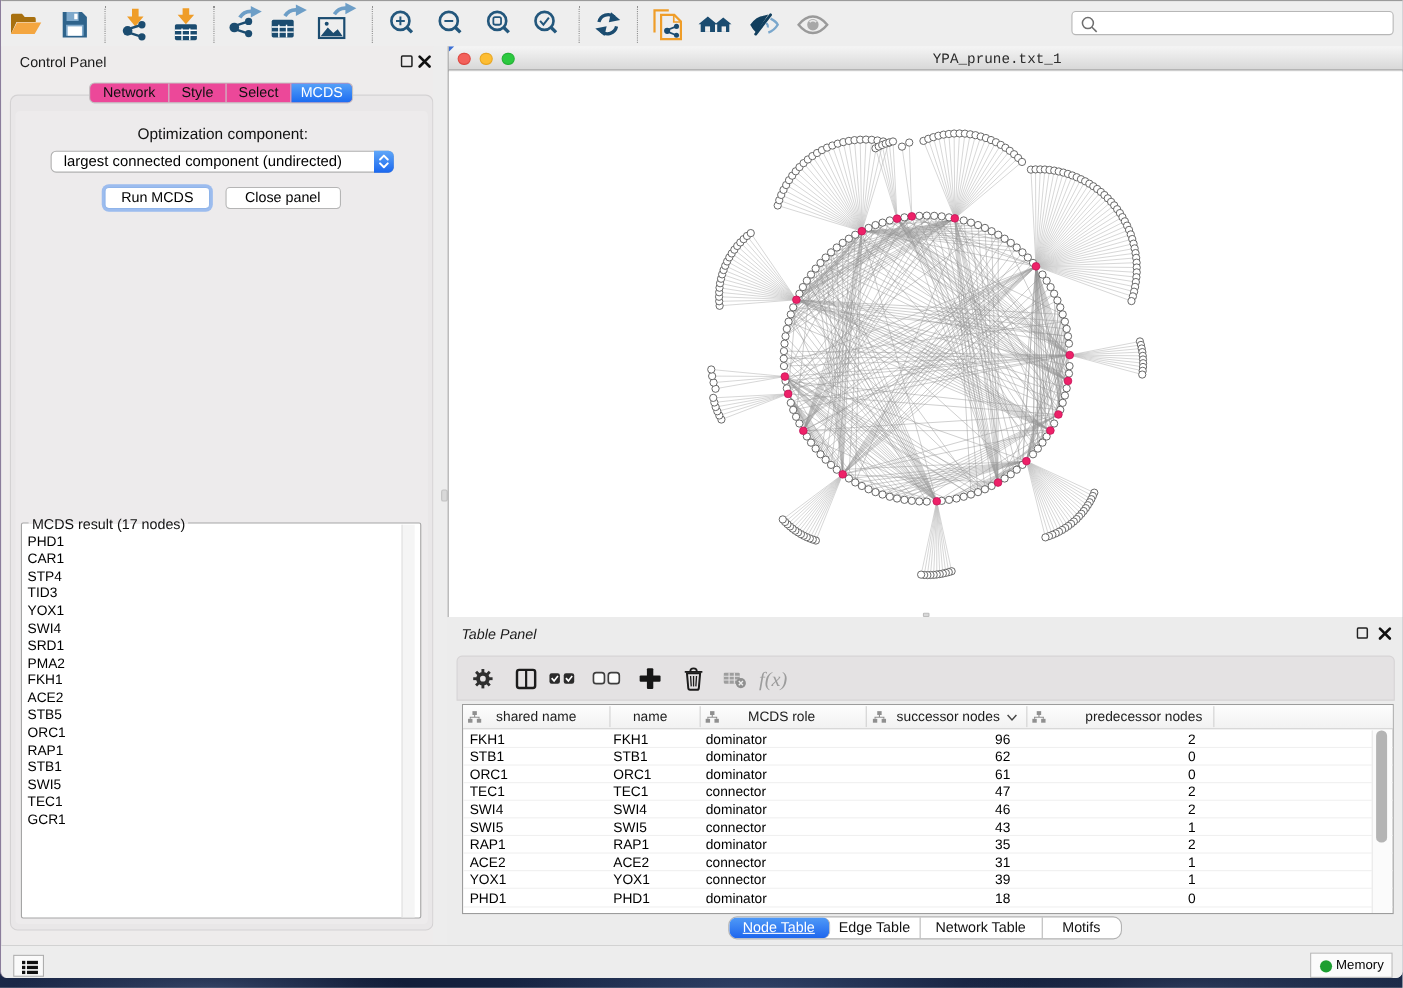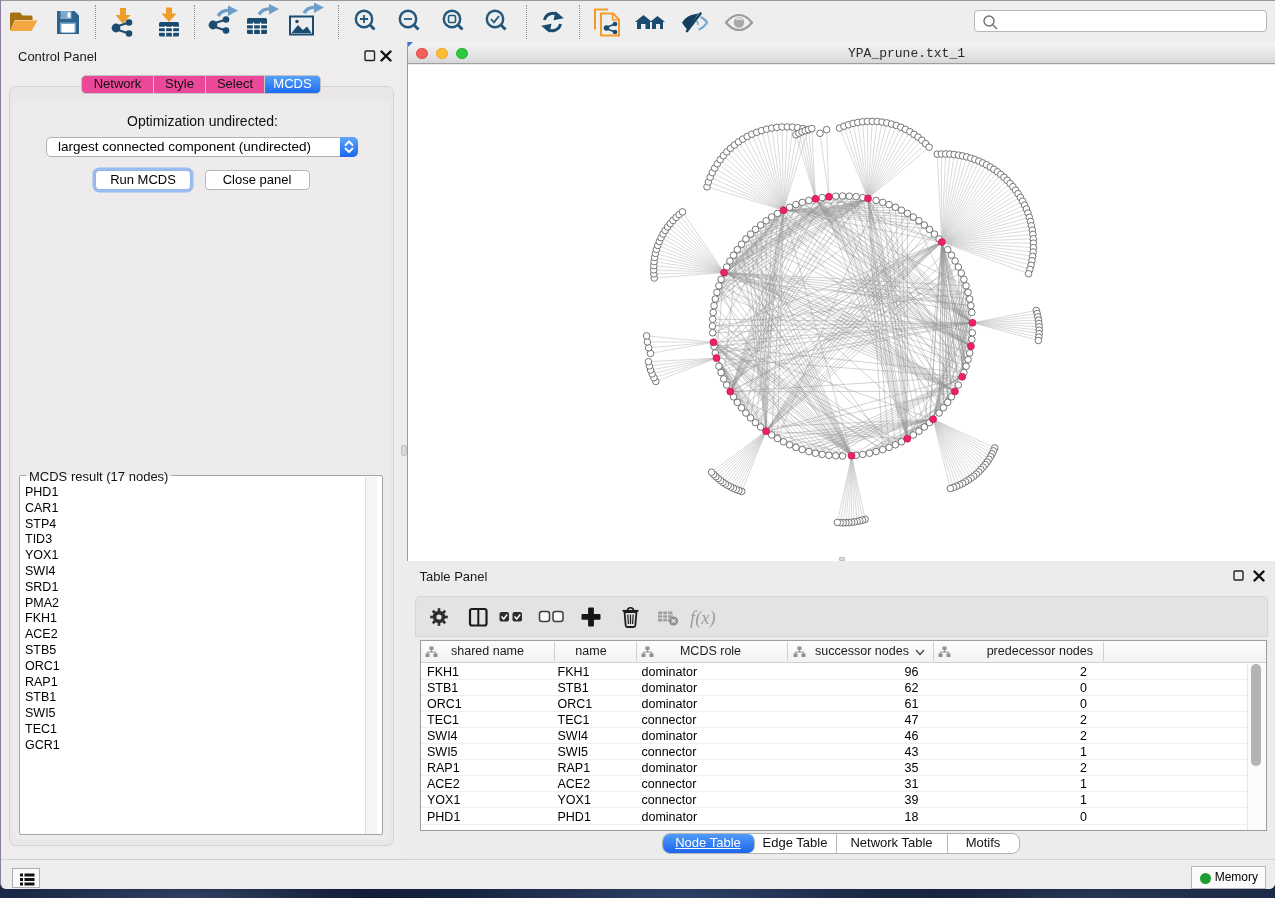--- a/index.html
+++ b/index.html
@@ -28,21 +28,21 @@
 #lscroll{position:absolute;right:5.5px;top:1px;width:12px;height:357px;background:#f5f5f5;border-left:1px solid #e0e0e0;}
 #gutter{position:absolute;left:393px;top:42px;width:13px;height:817px;background:#ededed;}
 #grip1{position:absolute;left:400px;top:445px;width:5.5px;height:11px;background:#d8d8d8;border:1px solid #c2c2c2;border-radius:2px;}
 #netwin{position:absolute;left:406px;top:42px;width:869px;height:518.5px;border-left:1px solid #9c9c9c;font-family:Liberation Mono, monospace;}
 #ntitle{position:absolute;left:0;top:0;width:869px;height:21.5px;background:linear-gradient(#f5f5f5,#d8d8d8);border-bottom:1px solid #9e9e9e;}
 .tl{position:absolute;top:5.5px;width:11.5px;height:11.5px;border-radius:50%;}
 #ntext{position:absolute;left:0;top:3.5px;width:997px;text-align:center;font-size:13px;color:#2b2b2b;}
 #canvas{position:absolute;left:0;top:22.5px;width:869px;height:496px;background:#fff;}
 #grip2{position:absolute;left:431px;top:492.5px;width:6px;height:4px;background:#d8d8d8;border:1px solid #bdbdbd;border-radius:1px;}
 #tpanel{position:absolute;left:406px;top:560.5px;width:869px;height:298.5px;background:#ececec;}
-#tp-title{position:absolute;left:12.5px;top:8px;font-size:13px;color:#1a1a1a;}
+#tp-title{position:absolute;left:12.5px;top:8px;font-size:13px;color:#1a1a1a;font-style:italic;}
 #tp-toolbar{position:absolute;left:7.5px;top:35.5px;width:853px;height:41px;background:#e4e2e3;border:1px solid #d6d4d5;border-radius:5px 5px 0 0;}
 #ttable{position:absolute;left:13px;top:79.5px;width:846.5px;height:190.5px;background:#fff;border:1px solid #9c9c9c;}
 #thead{position:absolute;left:0;top:0;width:844.5px;height:21.5px;background:linear-gradient(#fdfdfd,#f2f2f2);border-bottom:1px solid #cfcfcf;font-size:12.5px;color:#1c1c1c;}
 .hsep{position:absolute;top:1px;height:19px;width:0;border-left:1px solid #d2d2d2;}
 .hlab{position:absolute;top:3px;}
 .trow{position:absolute;left:0;width:844.5px;height:16.05px;font-size:12.5px;color:#000;border-bottom:1px solid #f0f0f0;}
 .trow span{position:absolute;top:1px;}
 .c1{left:6px}.c2{left:136.5px}.c3{left:220.5px}
 .c4{right:347px;width:60px;text-align:right}.c5{right:178.5px;width:60px;text-align:right}
 #tscroll{position:absolute;right:1px;top:22.5px;width:18px;height:166px;background:#fbfbfb;border-left:1px solid #e8e8e8;}
@@ -192,21 +192,21 @@
       </svg>
     <div id="cp-pane">
         <div id="cp-inner"></div>
       </div>
     <div id="tabs">
       <div style="width:72px">Network</div>
       <div style="width:52px">Style</div>
       <div style="width:59px">Select</div>
       <div style="width:55px">MCDS</div>
     </div>
-    <div id="optlabel">Optimization undirected:</div>
+    <div id="optlabel">Optimization component:</div>
     <div id="combo">largest connected component (undirected)
       <div id="stepper"><svg width="18" height="19">
         <path d="M5.5,8 L9,4.5 L12.5,8" fill="none" stroke="#fff" stroke-width="1.8" stroke-linejoin="round" stroke-linecap="round"></path>
         <path d="M5.5,11.5 L9,15 L12.5,11.5" fill="none" stroke="#fff" stroke-width="1.8" stroke-linejoin="round" stroke-linecap="round"></path>
       </svg></div>
     </div>
     <div class="btn" id="runbtn">Run MCDS</div>
     <div class="btn" id="closebtn">Close panel</div>
     <div id="fieldset">
       <div id="legend">MCDS result (17 nodes)</div>

